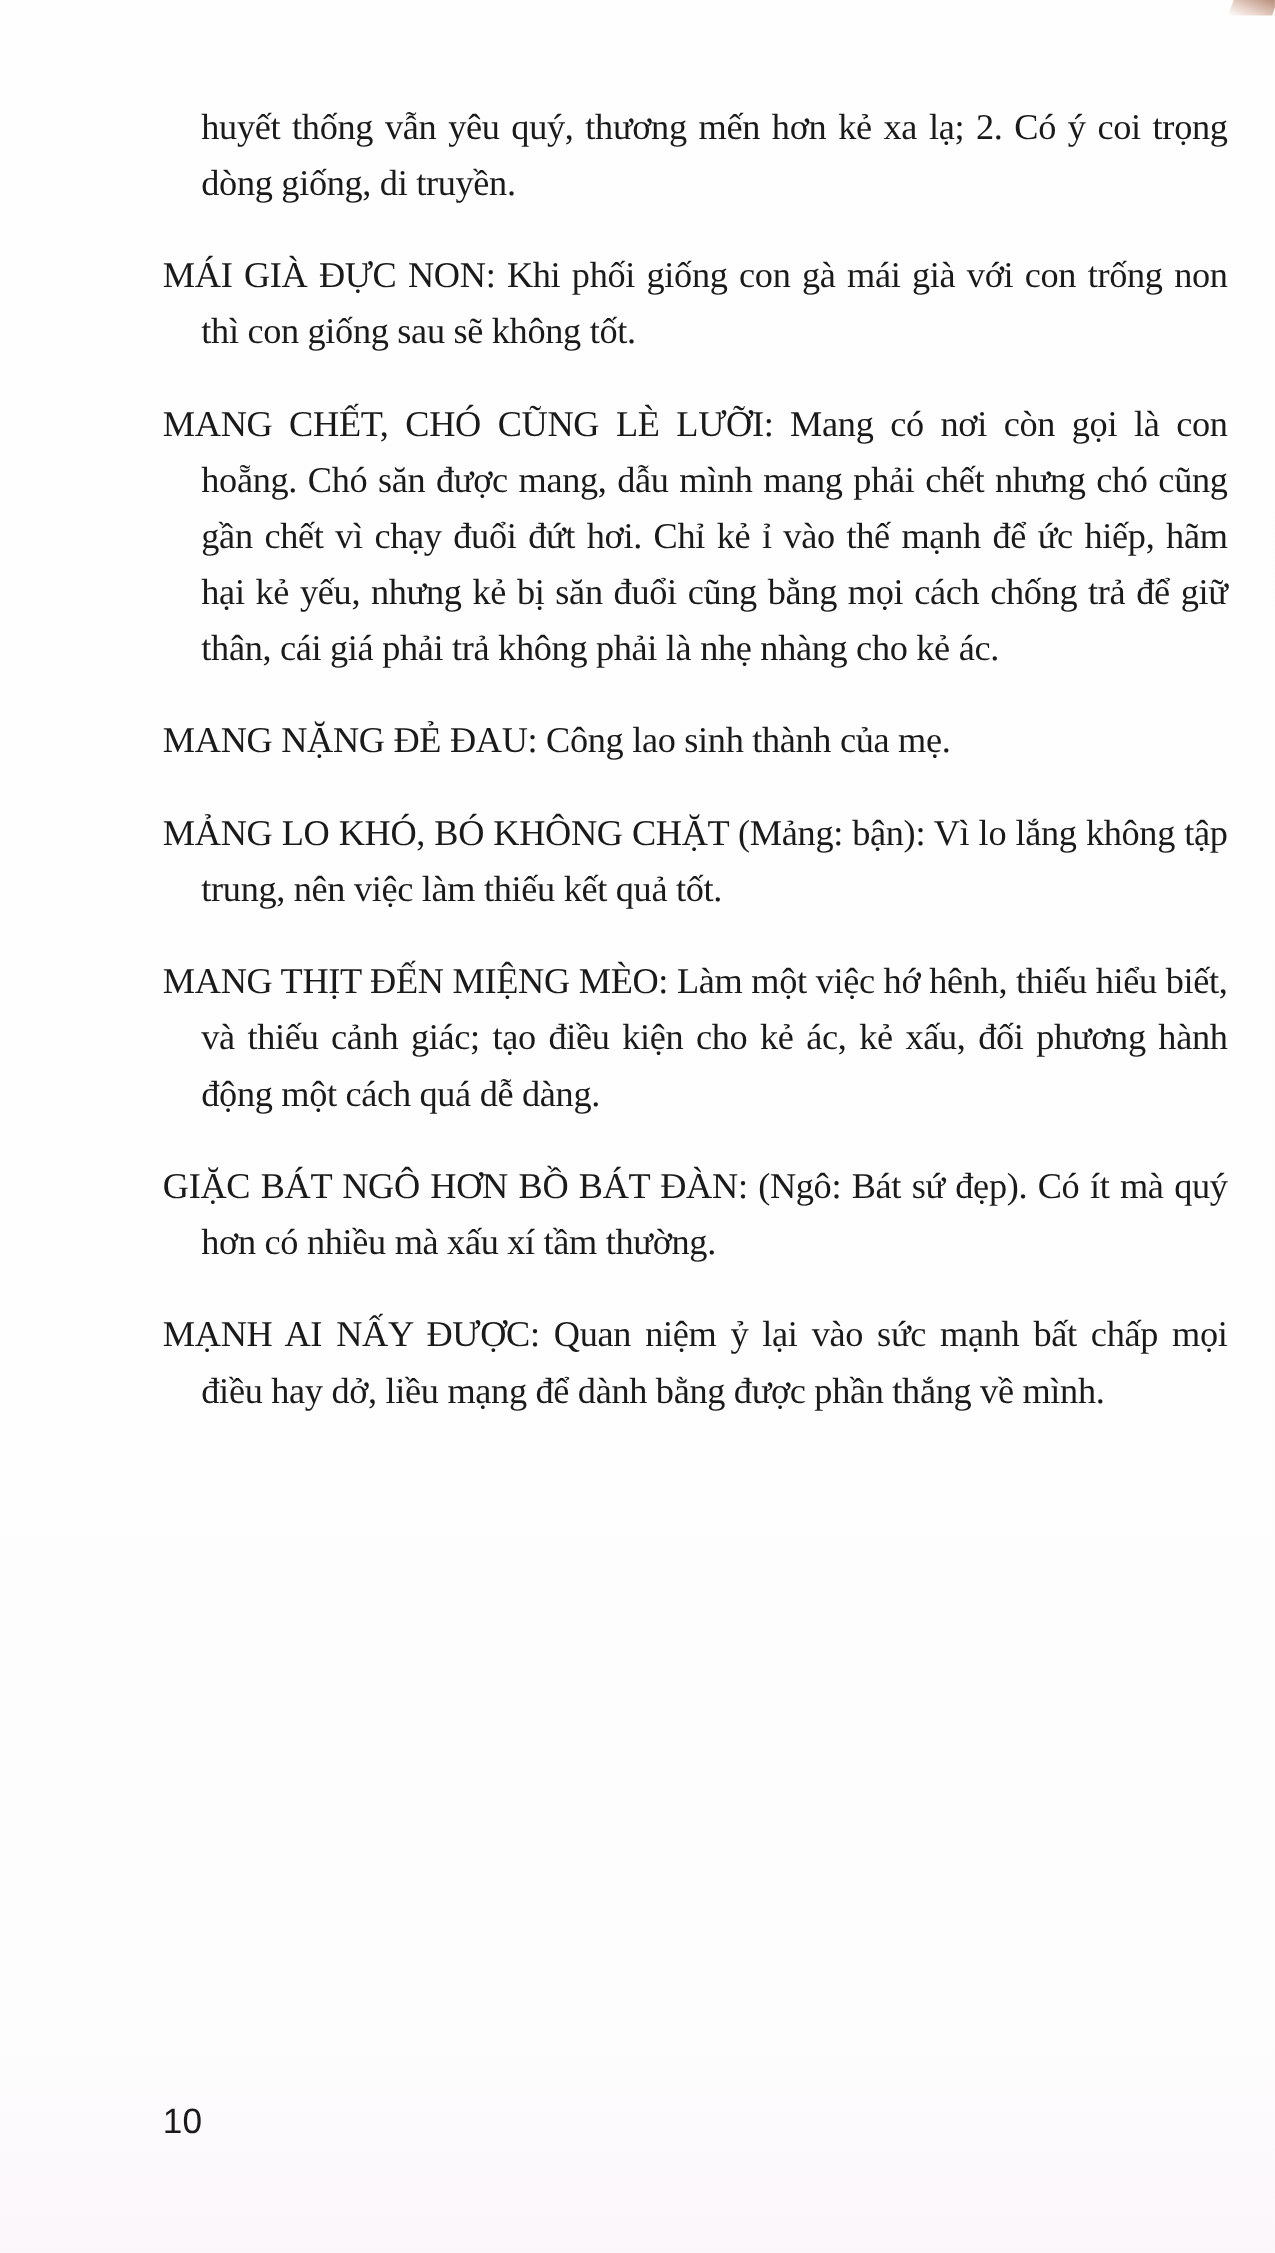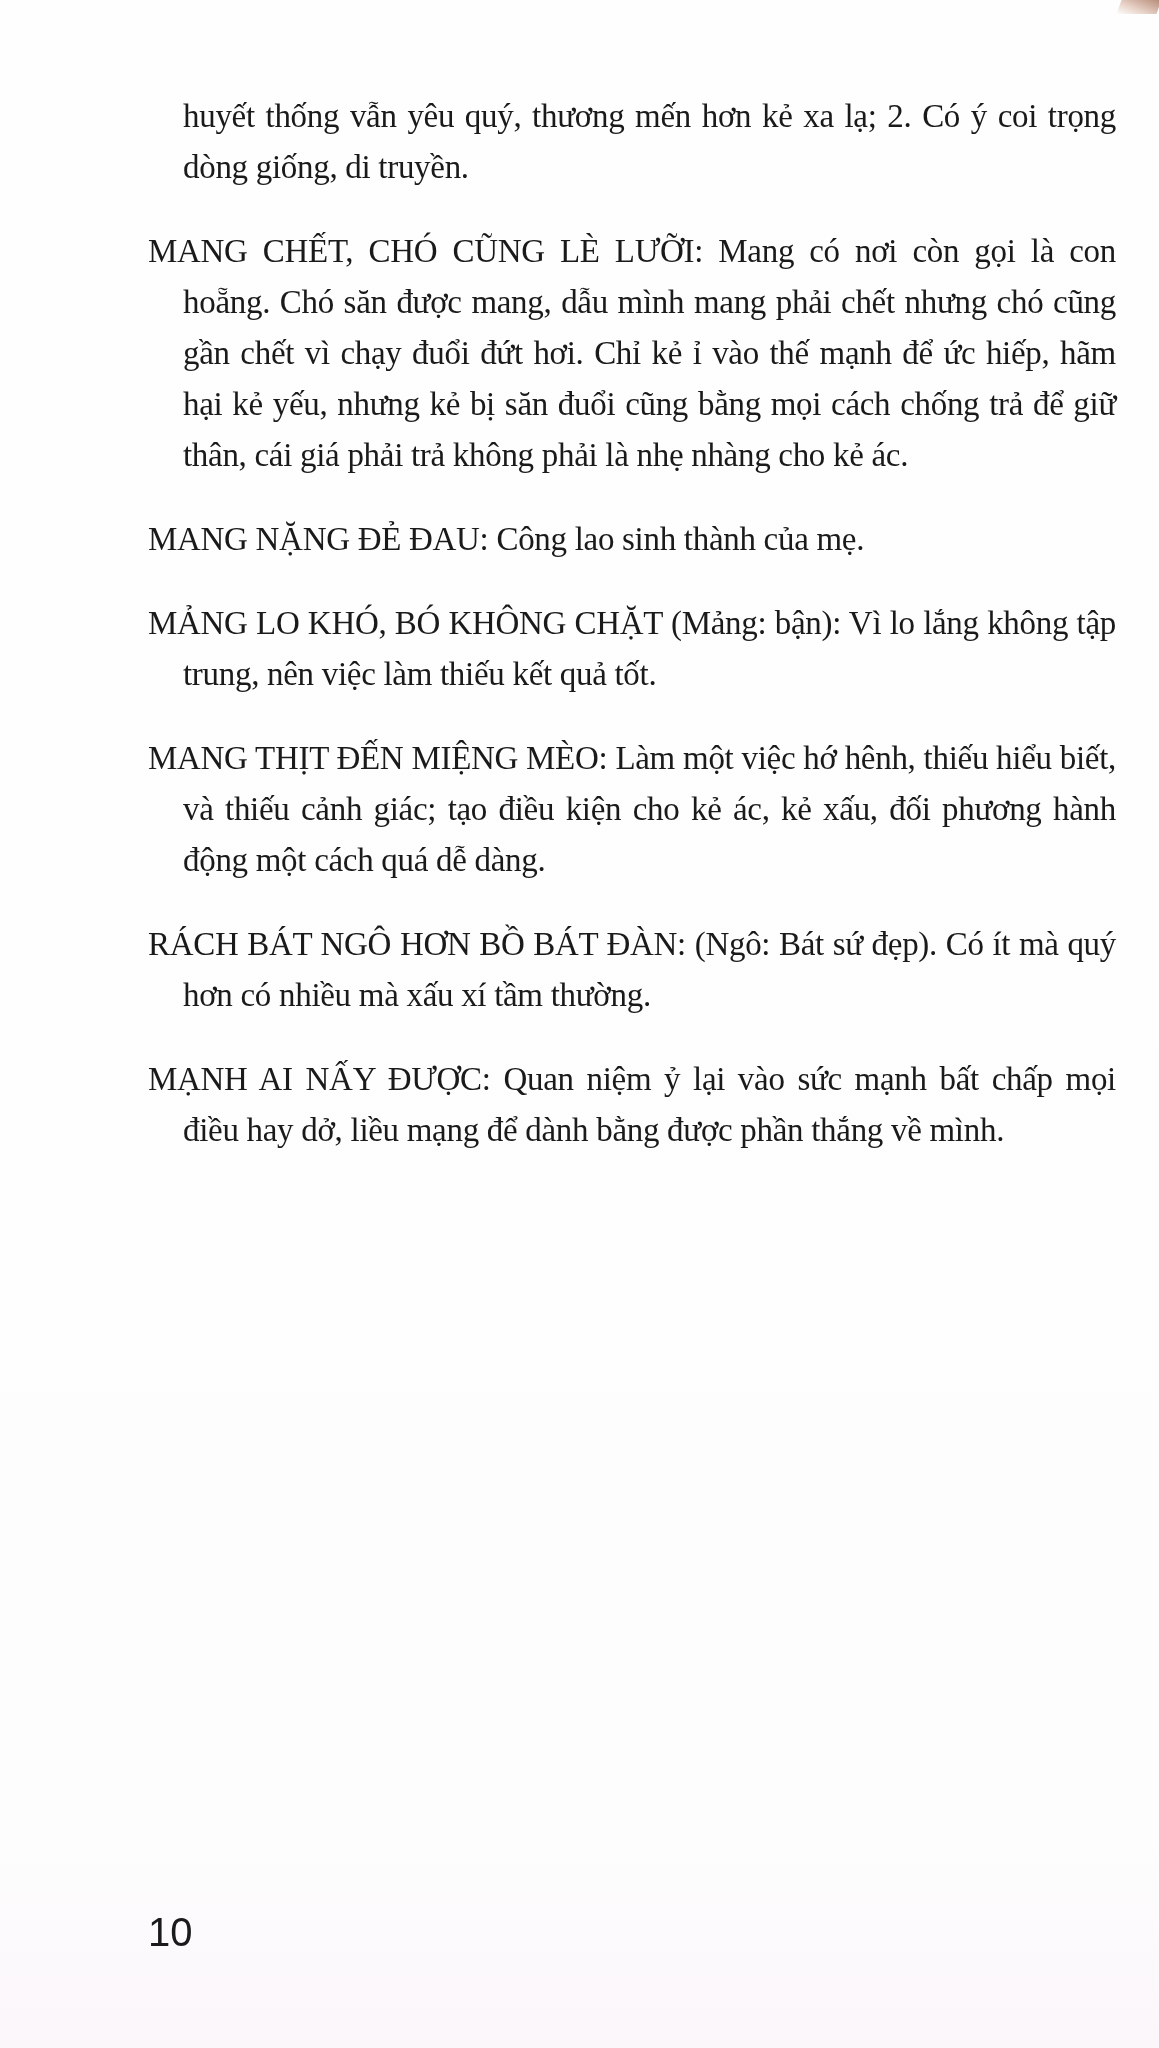--- a/index.html
+++ b/index.html
@@ -29,32 +29,33 @@
     padding-left: 35px;
     text-indent: -35px;
     margin-bottom: 6px;
     letter-spacing: -0.3px;
   }
   .entry.cont { padding-left: 35px; text-indent: 0; }
   .headword { font-weight: normal; }
   .italic { font-style: italic; }
   .page-number {
     position: absolute; left: 148px; top: 1910px;
-    font-size: 40px; font-family: "Liberation Sans", sans-serif;
+    font-size: 32px; font-family: "Liberation Sans", sans-serif;
   }
 </style>
 </head>
 <body>
 
 <div class="page">
   <div class="corner"></div>
   <div class="content">
     <p class="entry cont">huyết thống vẫn yêu quý, thương mến hơn kẻ xa lạ; 2. Có ý coi trọng dòng giống, di truyền.</p>
 
+    <p class="entry"><span class="headword">MÁI GIÀ ĐỰC NON</span><span>: Khi phối giống con gà mái già với con trống non thì con giống sau sẽ không tốt.</span></p>
     <p class="entry"><span class="headword">MANG CHẾT, CHÓ CŨNG LÈ LƯỠI</span><span>: Mang có nơi còn gọi là con hoẵng. Chó săn được mang, dẫu mình mang phải chết nhưng chó cũng gần chết vì chạy đuổi đứt hơi. Chỉ kẻ ỉ vào thế mạnh để ức hiếp, hãm hại kẻ yếu, nhưng kẻ bị săn đuổi cũng bằng mọi cách chống trả để giữ thân, cái giá phải trả không phải là nhẹ nhàng cho kẻ ác.</span></p>
     <p class="entry"><span class="headword">MANG NẶNG ĐẺ ĐAU</span><span>: Công lao sinh thành của mẹ.</span></p>
     <p class="entry"><span class="headword">MẢNG LO KHÓ, BÓ KHÔNG CHẶT</span><span> (Mảng: bận): Vì lo lắng không tập trung, nên việc làm thiếu kết quả tốt.</span></p>
     <p class="entry"><span class="headword">MANG THỊT ĐẾN MIỆNG MÈO</span><span>: Làm một việc hớ hênh, thiếu hiểu biết, và thiếu cảnh giác; tạo điều kiện cho kẻ ác, kẻ xấu, đối phương hành động một cách quá dễ dàng.</span></p>
-    <p class="entry"><span class="headword">RÁCH BÁT NGÔ HƠN BỒ BÁT ĐÀN</span><span>: (Ngô: Bát sứ đẹp). Có ít mà quý hơn có nhiều mà xấu xí tầm thường.</span></p>
+    <p class="entry"><span class="headword">GIẶC BÁT NGÔ HƠN BỒ BÁT ĐÀN</span><span>: (Ngô: Bát sứ đẹp). Có ít mà quý hơn có nhiều mà xấu xí tầm thường.</span></p>
     <p class="entry"><span class="headword">MẠNH AI NẤY ĐƯỢC</span><span>: Quan niệm ỷ lại vào sức mạnh bất chấp mọi điều hay dở, liều mạng để dành bằng được phần thắng về mình.</span></p>
   </div>
   <div class="page-number">10</div>
 </div>
 
 </body></html>

